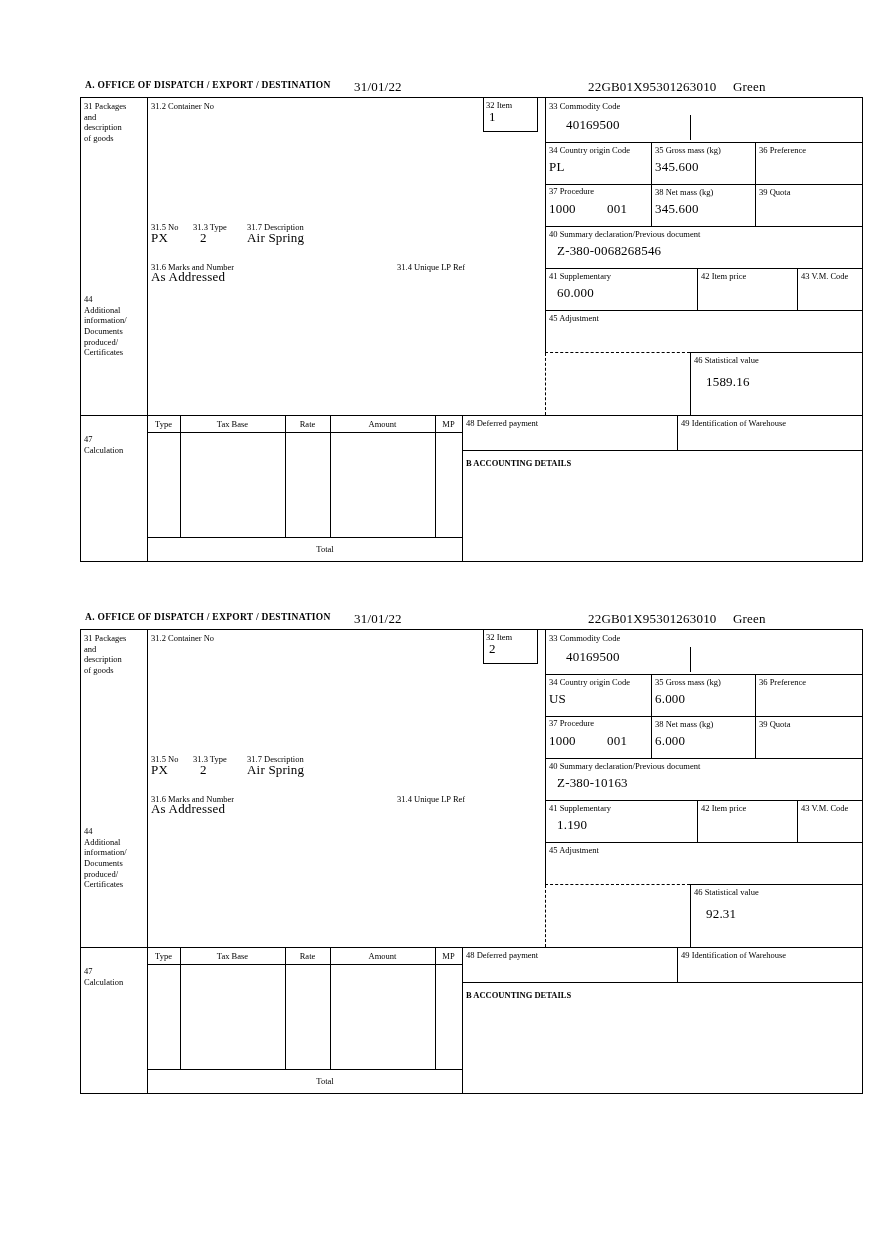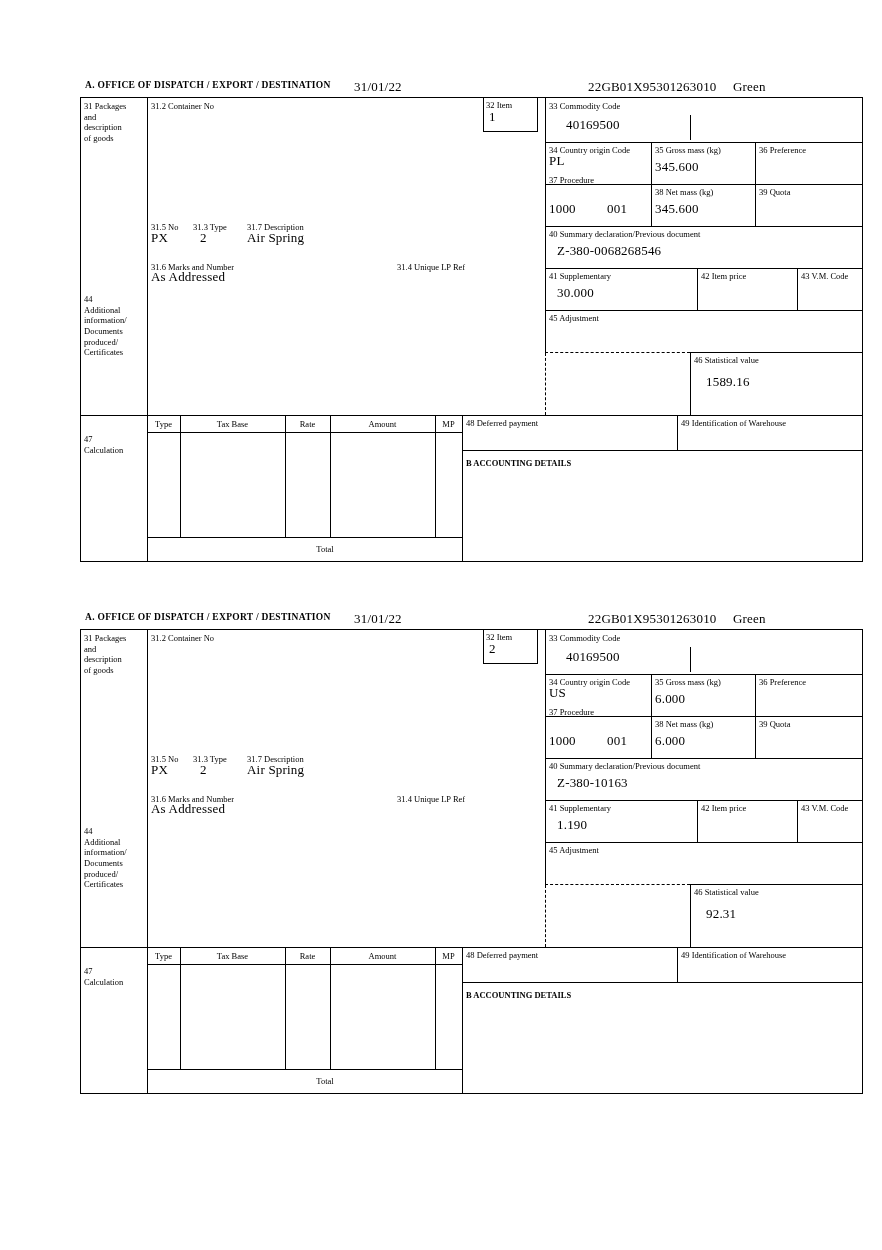--- a/index.html
+++ b/index.html
@@ -56,21 +56,21 @@
   .pDate{left:354px;top:1px}
   .pMrn{left:588px;top:1px}
   .pStatus{left:733px;top:1px}
   .pB31{left:84px;top:23px;width:62px}
   .pB312{left:151px;top:23px}
   .pB32{left:486px;top:22px}
   .pB33{left:549px;top:23px}
   .pB34{left:549px;top:67px}
   .pB35{left:655px;top:67px}
   .pB36{left:759px;top:67px}
-  .pB37{left:549px;top:97px}
+  .pB37{left:549px;top:108px}
   .pB38{left:655px;top:109px}
   .pB39{left:759px;top:109px}
   .pB40{left:549px;top:151px}
   .pB41{left:549px;top:193px}
   .pB42{left:701px;top:193px}
   .pB43{left:801px;top:193px}
   .pB44{left:84px;top:216px;width:62px}
   .pB45{left:549px;top:235px}
   .pB46{left:694px;top:277px}
   .pB47{left:84px;top:356px;width:62px}
@@ -85,21 +85,21 @@
   .pThT{left:147px;top:341px;width:33px}
   .pThTB{left:180px;top:341px;width:105px}
   .pThR{left:285px;top:341px;width:45px}
   .pThA{left:330px;top:341px;width:105px}
   .pThM{left:435px;top:341px;width:27px}
   .pTotal{left:285px;top:466px;width:80px}
 
   
   .pItem{left:489px;top:31px}
   .pComm{left:566px;top:39px}
-  .pCountry{left:549px;top:75px}
+  .pCountry{left:549px;top:81px}
   .pGross{left:655px;top:81px}
   .pProc1{left:549px;top:123px}
   .pProc2{left:607px;top:123px}
   .pNet{left:655px;top:123px}
   .pSumm{left:557px;top:165px}
   .pSuppl{left:557px;top:207px}
   .pStat{left:706px;top:296px}
   .pPkgNo{left:151px;top:152px}
   .pPkgType{left:200px;top:152px}
   .pPkgDesc{left:247px;top:152px}
@@ -191,21 +191,21 @@
   <span class="lbl ctr pTotal">Total</span>
 
   <span class="val pItem">1</span>
   <span class="val pComm">40169500</span>
   <span class="val pCountry">PL</span>
   <span class="val pGross">345.600</span>
   <span class="val pProc1">1000</span>
   <span class="val pProc2">001</span>
   <span class="val pNet">345.600</span>
   <span class="val pSumm">Z-380-0068268546</span>
-  <span class="val pSuppl">30.000</span>
+  <span class="val pSuppl">60.000</span>
   <span class="val pStat">1589.16</span>
   <span class="val pPkgNo">PX</span>
   <span class="val pPkgType">2</span>
   <span class="val pPkgDesc">Air Spring</span>
   <span class="val pMarks">As Addressed</span>
 </div>
 
 <div class="sec s2">
   <span class="hdr pOffice">A.  OFFICE OF DISPATCH / EXPORT / DESTINATION</span>
   <span class="val pDate">31/01/22</span>

